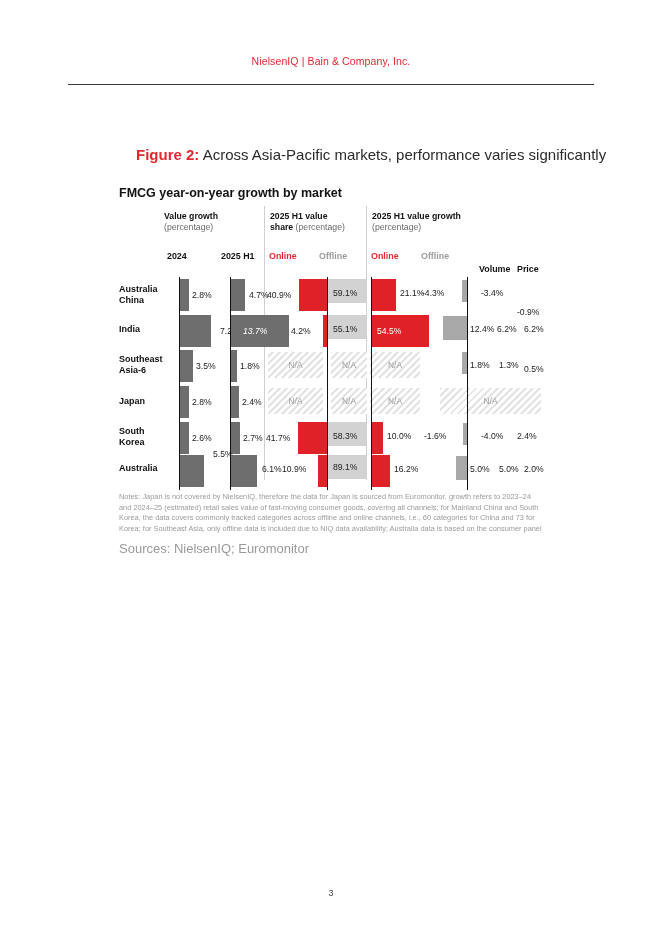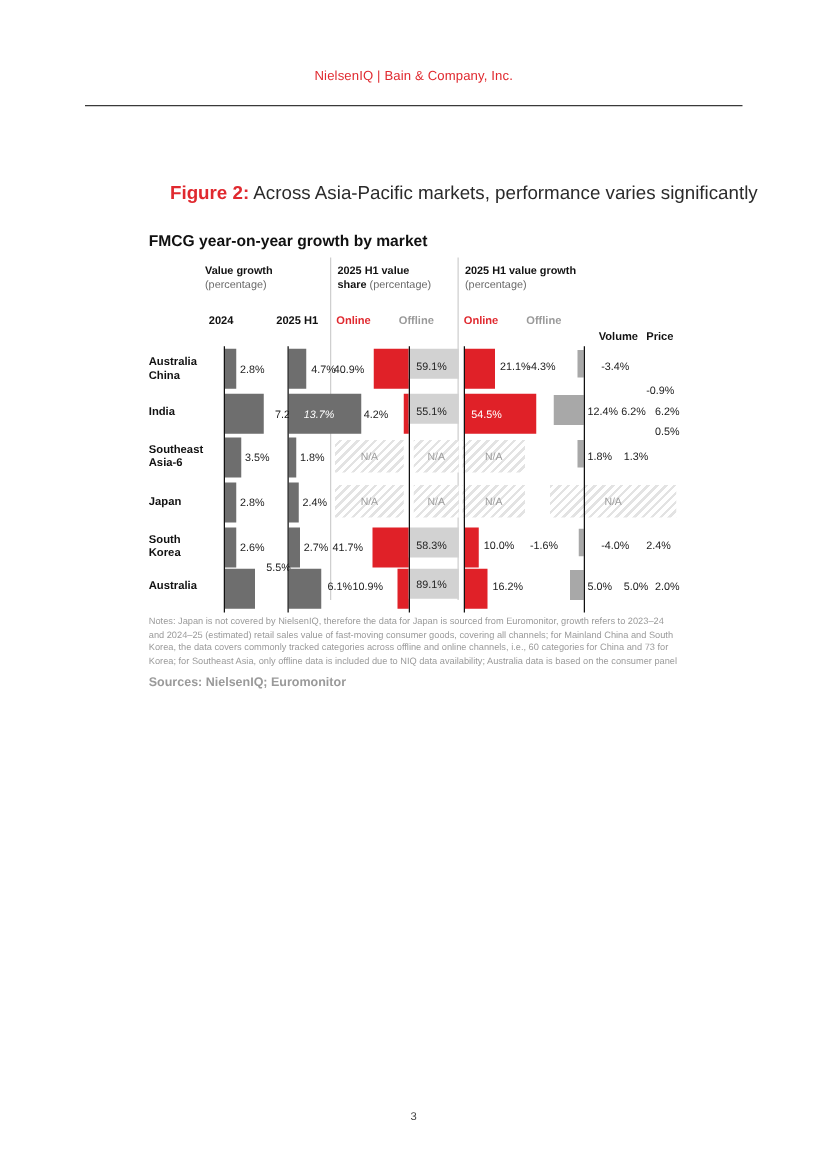--- a/index.html
+++ b/index.html
@@ -74,21 +74,21 @@
     font-size:8.4px;color:#9d9d9d;
   }
 
   
   .notes{
     position:absolute;left:119px;top:492px;width:425px;
     font-size:7.4px;line-height:1.45;color:#9a9a9a;
   }
   .sources{
     position:absolute;left:119px;top:541px;
-    font-size:10px;color:#9a9a9a;font-weight:bold;
+    font-size:13px;color:#9a9a9a;
   }
 
   .pagenum{
     position:absolute;left:0;right:0;top:888px;text-align:center;
     font-size:9px;color:#444;
   }
 </style>
 </head>
 <body>
 
@@ -184,21 +184,21 @@
     </div>
     <div class="na" style="left:331px;top:352px;width:36px;height:26px;">
       <span>N/A</span>
     </div>
     <div class="na" style="left:370px;top:352px;width:50px;height:26px;">
       <span>N/A</span>
     </div>
     <div class="bar mgray" style="left:462px;top:352px;width:5px;height:22px;"></div>
     <div class="val" style="left:470px;top:360px;">1.8%</div>
     <div class="val r" style="left:499px;top:360px;">1.3%</div>
-    <div class="val r" style="left:524px;top:340px;">0.5%</div>
+    <div class="val r" style="left:524px;top:364px;">0.5%</div>
 
     <div class="rowlabel" style="top:396px;">
       <span>Japan</span>
     </div>
     <div class="bar dark" style="left:180px;top:386px;width:9px;height:32px;"></div>
     <div class="val" style="left:192px;top:397px;">2.8%</div>
     <div class="bar dark" style="left:231px;top:386px;width:8px;height:32px;"></div>
     <div class="val" style="left:242px;top:397px;">2.4%</div>
     <div class="na" style="left:268px;top:388px;width:55px;height:26px;">
       <span>N/A</span>

